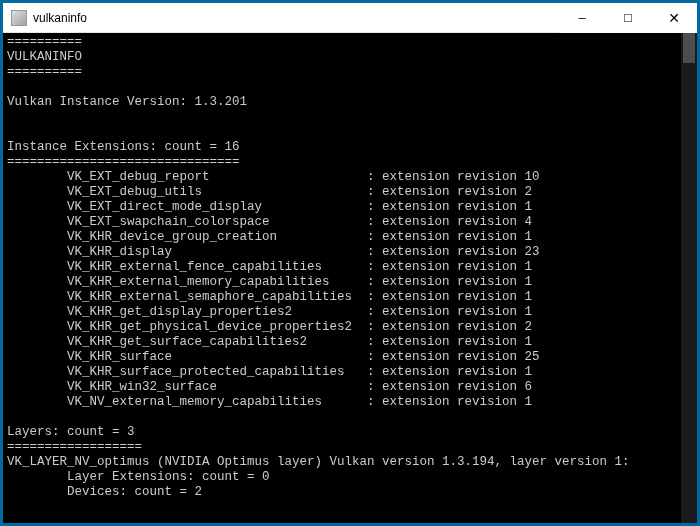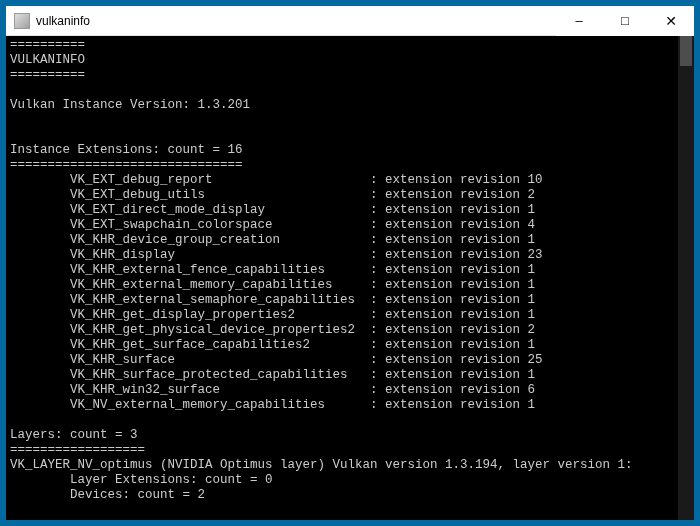--- a/index.html
+++ b/index.html
@@ -7,21 +7,21 @@
       width: 700px;
       height: 526px;
       background: #fff;
       font-family: -apple-system, "Segoe UI", sans-serif;
       overflow: hidden;
     }
     .window {
       width: 700px;
       height: 526px;
       background: #fff;
-      border: 6px solid #0369a1;
+      border: 3px solid #0369a1;
       display: flex;
       flex-direction: column;
     }
     .titlebar {
       background: #fff;
       height: 30px;
       display: flex;
       align-items: center;
       border-bottom: 1px solid #e5e5e5;
     }

